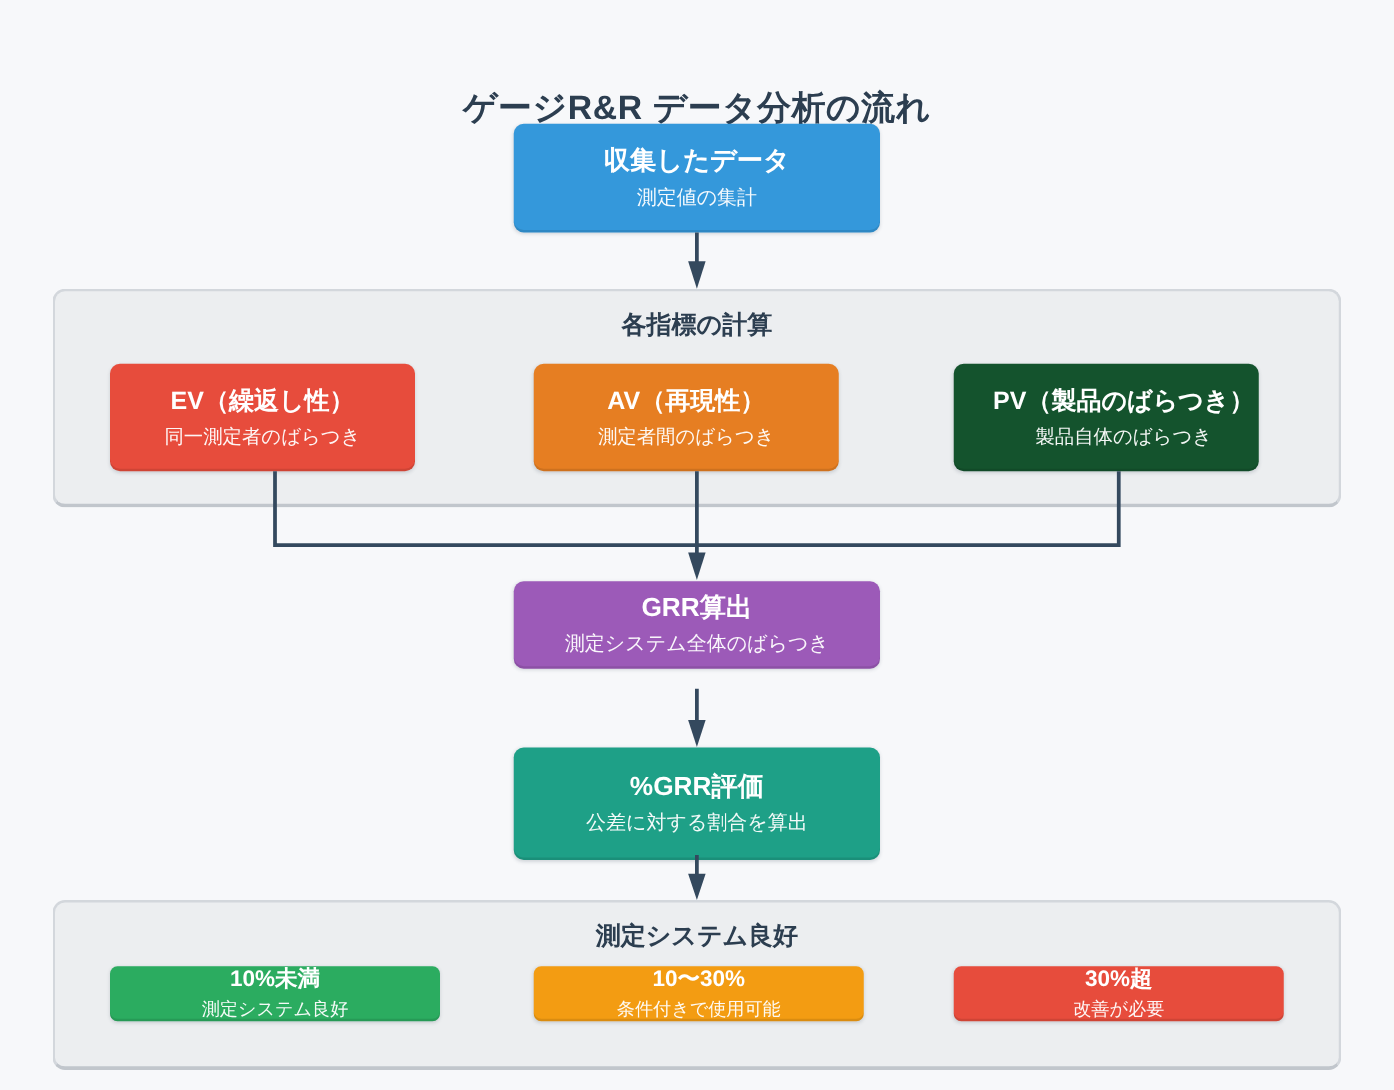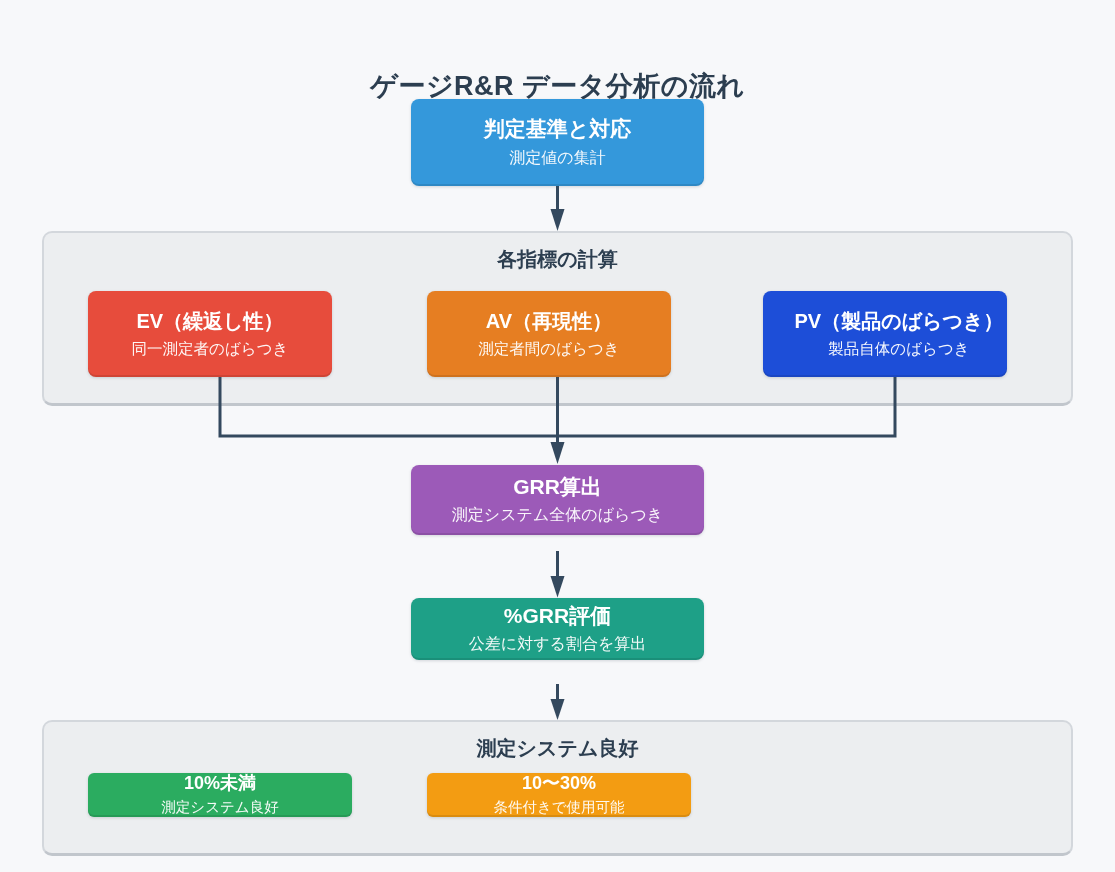--- a/index.html
+++ b/index.html
@@ -73,67 +73,71 @@
   }
 </style>
 </head>
 <body>
 
 <div class="canvas" style="background: rgb(247, 248, 250);">
 
   <div class="page-title" style="color: rgb(44, 62, 80); margin-top: 44px;">ゲージR&amp;R データ分析の流れ</div>
 
   <div class="box node-box" style="top: 99px; background: rgb(52, 152, 219);">
-    <div class="node-title">判定基準と対応</div>
+    <div class="node-title">収集したデータ</div>
     <div class="node-sub">測定値の集計</div>
   </div>
 
   <div class="container container-metrics">
     <div class="container-header" style="color: rgb(44, 62, 80);">各指標の計算</div>
   </div>
 
   <div class="box metric-box pos-col-1" style="background: rgb(231, 76, 60);">
     <div class="metric-title">EV（繰返し性）</div>
     <div class="metric-sub">同一測定者のばらつき</div>
   </div>
 
   <div class="box metric-box pos-col-2" style="background: rgb(230, 126, 34);">
     <div class="metric-title">AV（再現性）</div>
     <div class="metric-sub">測定者間のばらつき</div>
   </div>
 
-  <div class="box metric-box pos-col-3" style="background: #1d4ed8; padding-left: 28px;">
+  <div class="box metric-box pos-col-3" style="background: #14532d; padding-left: 28px;">
     <div class="metric-title">PV（製品のばらつき）</div>
     <div class="metric-sub">製品自体のばらつき</div>
   </div>
 
   <div class="box node-box" style="top: 465px; height: 70px; background: rgb(156, 90, 184);">
     <div class="node-title">GRR算出</div>
     <div class="node-sub">測定システム全体のばらつき</div>
   </div>
 
-  <div class="box node-box" style="top: 598px; height: 62px; background: rgb(30, 160, 135); text-align: right;">
+  <div class="box node-box" style="top: 598px; height: 90px; background: rgb(30, 160, 135); text-align: right;">
     <div class="node-title">%GRR評価</div>
     <div class="node-sub">公差に対する割合を算出</div>
   </div>
 
   <div class="container container-judgement">
     <div class="container-header" style="color: rgb(44, 62, 80);">測定システム良好</div>
   </div>
 
   <div class="box result-box pos-col-1" style="background: rgb(43, 172, 96);">
     <div class="result-title">10%未満</div>
     <div class="result-sub">測定システム良好</div>
   </div>
 
   <div class="box result-box pos-col-2" style="background: rgb(243, 156, 18);">
     <div class="result-title">10〜30%</div>
     <div class="result-sub">条件付きで使用可能</div>
   </div>
 
+  <div class="box result-box pos-col-3" style="background: rgb(231, 76, 60);">
+    <div class="result-title">30%超</div>
+    <div class="result-sub">改善が必要</div>
+  </div>
 
   <svg class="connector-overlay" viewBox="0 0 1115 872" xmlns="http://www.w3.org/2000/svg" aria-hidden="true">
     <g fill="none" stroke-width="3" stroke="#34495E">
       <path d="M557.5 186 V210"></path>
       <path d="M220 377 V434.5 M895 377 V434.5 M218.5 436 H896.5 M557.5 377 V443"></path>
       <path d="M557.5 551 V577"></path>
       <path d="M557.5 684 V700"></path>
     </g>
     <g stroke="none" fill="#34495E">
       <polygon points="550.5,209 564.5,209 557.5,231"></polygon>

